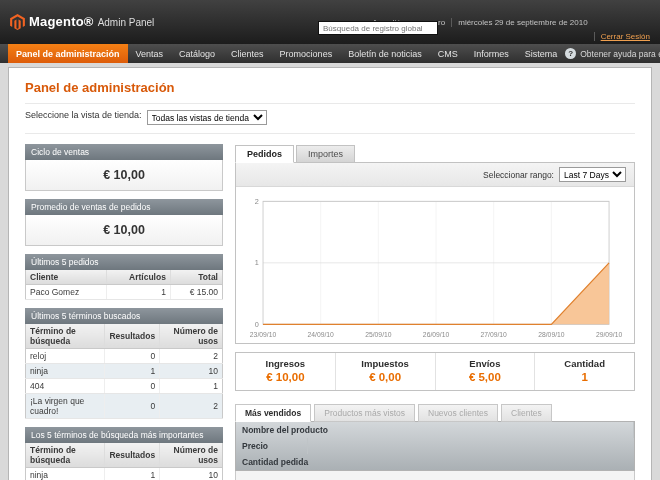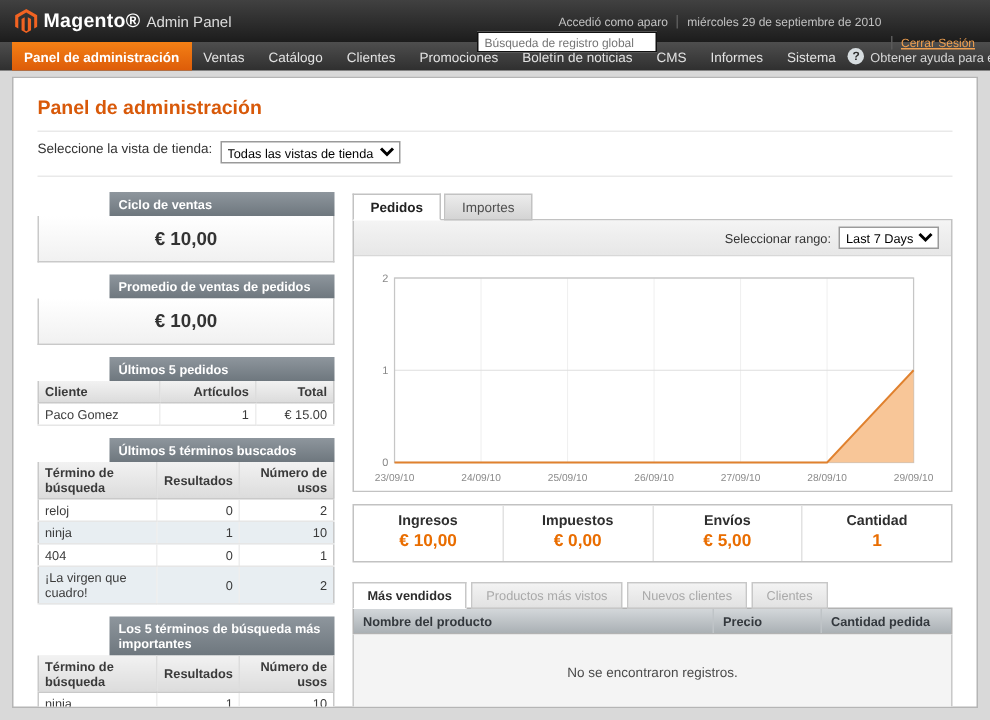--- a/index.html
+++ b/index.html
@@ -1,19 +1,19 @@
 <!DOCTYPE html>
 <html><head>
 <meta charset="utf-8">
 <style>
   *{box-sizing:border-box;margin:0;padding:0;}
   html,body{width:660px;height:480px;}
   body{background:#d9d9d9;font-family:"Liberation Sans",sans-serif;overflow:hidden;}
 
-  .hdr{height:28px;background:linear-gradient(#414141,#1c1c1c);display:flex;align-items:center;padding:0 10px;position:relative;}
+  .hdr{height:44px;background:linear-gradient(#414141,#1c1c1c);display:flex;align-items:center;padding:0 10px;position:relative;}
   .logo{display:flex;align-items:baseline;gap:4px;color:#fff;}
   .logo svg{align-self:center;}
   .logo-name{font-size:13px;font-weight:bold;letter-spacing:.2px;}
   .logo-sub{font-size:10px;color:#ddd;}
   .gsearch{position:absolute;left:318px;top:21px;width:120px;height:14px;border:1px solid #111;background:#fff;font-size:8px;padding:0 4px;color:#444;font-family:inherit;}
   .hdr-right{margin-left:auto;display:flex;align-items:center;font-size:8px;color:#c2c2c2;white-space:nowrap;}
   .sep-left{border-left:1px solid #5a5a5a;margin-left:6px;padding-left:6px;}
   .logout{color:#f0a050;text-decoration:underline;cursor:pointer;margin-top:29px;}
 
   .nav{height:19px;background:linear-gradient(#4e4e4e,#2f2f2f);display:flex;align-items:stretch;padding-left:8px;}
@@ -25,21 +25,21 @@
 
   .content{margin:4px 8px 0;background:#fff;border:1px solid #b5b5b5;height:421px;padding:8px 16px;overflow:hidden;}
   .page-title{color:#d85909;font-size:13px;font-weight:bold;padding:4px 0 8px;}
   .switcher{font-size:9px;color:#333;padding:6px 0 8px;border-top:1px solid #e9e9e9;border-bottom:1px solid #e9e9e9;display:flex;align-items:flex-start;gap:5px;}
   .switcher select,.range-bar select{font-size:8.5px;font-family:inherit;border:1px solid #9a9a9a;background:#fff;height:15px;}
 
   .dash{display:flex;gap:12px;margin-top:10px;}
   .col-left{width:198px;flex-shrink:0;display:flex;flex-direction:column;gap:8px;}
   .col-right{flex:1;min-width:0;}
 
-  .box-head{background:linear-gradient(#8e969d,#6e777e);color:#fff;font-size:8.5px;font-weight:bold;padding:3px 6px;margin-left:48px;}
+  .box-head{background:linear-gradient(#8e969d,#6e777e);color:#fff;font-size:8.5px;font-weight:normal;padding:3px 6px;}
   .box-money{border:1px solid #c9c9c9;border-top:none;background:linear-gradient(#ffffff,#f1f1f1);text-align:center;font-size:12.5px;font-weight:bold;color:#333;padding:8px 0;}
   table.mini{width:100%;border-collapse:collapse;border:1px solid #c9c9c9;border-top:none;font-size:8.5px;color:#3a3a3a;}
   .mini th{background:linear-gradient(#f2f2f2,#dcdcdc);border-bottom:1px solid #c9c9c9;border-right:1px solid #ddd;font-weight:bold;text-align:left;padding:2px 4px;}
   .mini td{padding:2px 4px;border-bottom:1px solid #e6e6e6;border-right:1px solid #eee;background:#fff;}
   .mini th:last-child,.mini td:last-child{border-right:none;}
   .mini th.num,.mini td.num{text-align:right;}
   .mini tbody tr:nth-child(even) td{background:#e8eef2;}
   .mini tbody tr{cursor:pointer;}
 
   .tabs{display:flex;gap:2px;position:relative;top:1px;}
@@ -52,21 +52,21 @@
 
   .stats{display:flex;border:1px solid #c2c2c2;margin-top:8px;background:#fff;}
   .stat{flex:1;text-align:center;padding:5px 0 7px;border-left:1px solid #e2e2e2;}
   .stat:first-child{border-left:none;}
   .stat-label{font-size:9.5px;font-weight:bold;color:#2e2e2e;}
   .stat-value{font-size:11.5px;font-weight:bold;color:#e96d00;margin-top:2px;}
 
   .btabs{display:flex;gap:3px;margin-top:12px;position:relative;top:1px;}
   .btab{border:1px solid #c7c7c7;padding:3px 9px;font-size:8.5px;color:#a9a9a9;background:linear-gradient(#f3f3f3,#e2e2e2);cursor:pointer;white-space:nowrap;}
   .btab.active{background:#fff;color:#2d2d2d;font-weight:bold;border-bottom-color:#fff;}
-  .grid-head{display:flex;background:linear-gradient(#d3d7da,#aab0b4);border:1px solid #b2b2b2;font-size:8.5px;font-weight:bold;color:#33383d;}
+  .grid-head{display:flex;background:linear-gradient(#d3d7da,#aab0b4);border:1px solid #b2b2b2;font-size:8.5px;font-weight:bold;color:#33383d;flex-direction:column;}
   .gcol{padding:3px 6px;border-right:1px solid #bfc4c7;}
   .gcol-0{flex:1;}
   .gcol-1{width:72px;}
   .gcol-2{width:86px;border-right:none;}
   .grid-empty{border:1px solid #c9c9c9;border-top:none;background:#f4f4f4;text-align:center;padding:20px 0 24px;font-size:9px;color:#4a4a4a;}
 </style>
 </head>
 <body>
 
 <div class="page">

